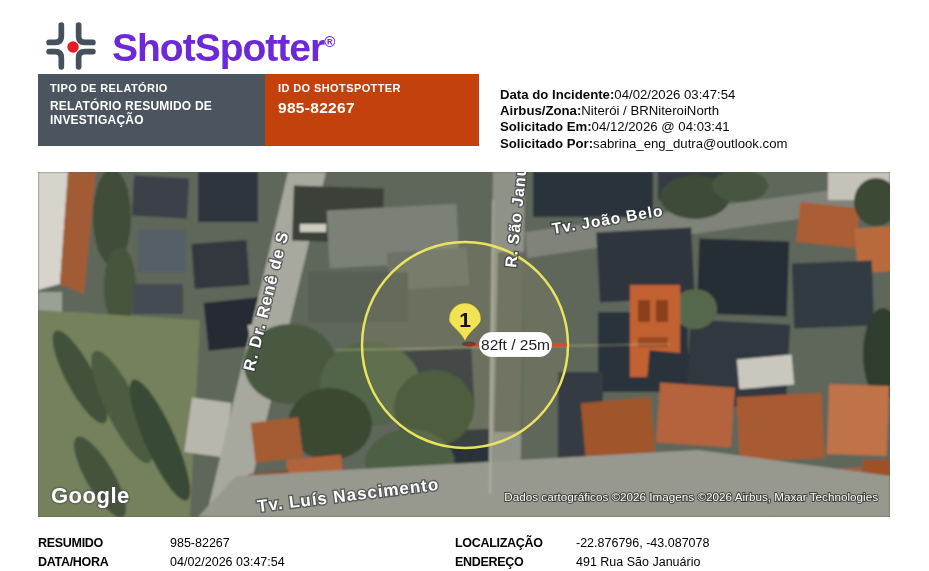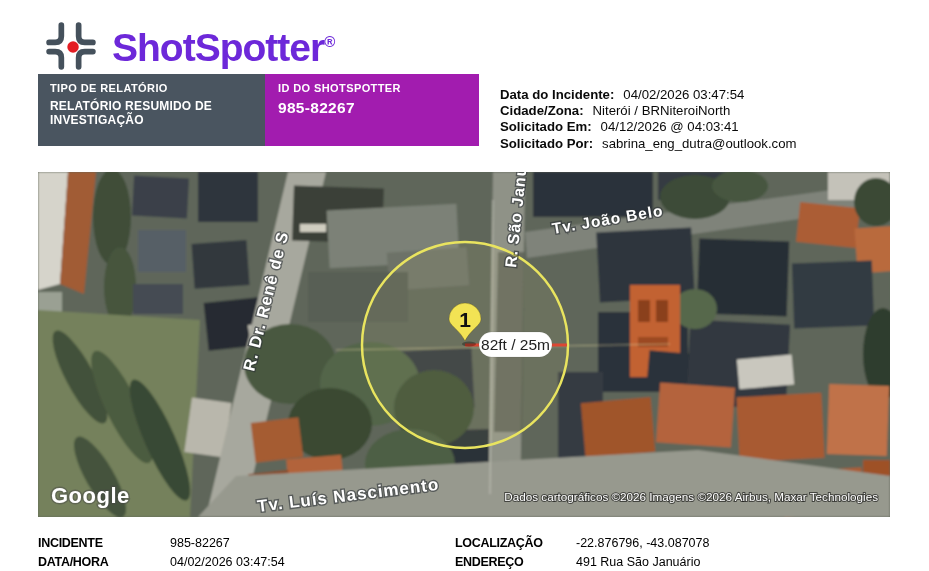--- a/index.html
+++ b/index.html
@@ -16,21 +16,21 @@
   .brand sup { font-size:15px; font-weight:bold; letter-spacing:0; }
   
   .bar { position:absolute; top:74px; height:72px; color:#fff; padding:8px 12px; }
   .bar-dark { left:38px; width:227px; background:#4a5560; }
   .bar-red  { left:265px; width:214px; background:#ef0000; padding-left:13px; }
   .bar-label { font-size:11px; font-weight:bold; letter-spacing:.4px; margin-bottom:5px; }
   .bar-title { font-size:12px; font-weight:bold; line-height:1.18; letter-spacing:.2px; }
   .bar-id    { font-size:15.5px; font-weight:bold; letter-spacing:.3px; }
   
   .details { position:absolute; left:500px; top:87px; font-size:13.2px; line-height:16.2px; color:#0a0a0a; }
-  .details .b { font-weight:bold; margin-right:9px;text-align:right; }
+  .details .b { font-weight:bold; margin-right:0;text-align:right; }
   
   .map { position:absolute; left:38px; top:172px; width:852px; height:345px; overflow:hidden; background:#5f665a; }
   .map svg { display:block; }
   .street-label { fill:#ffffff; font-weight:bold; paint-order:stroke; stroke:rgba(45,50,55,.6);
                   stroke-width:2.8px; letter-spacing:1px; }
   
   .footer { position:absolute; left:0; top:533px; width:929px; font-size:12.5px; color:#000; }
   .f-item { position:absolute; white-space:nowrap; }
   .f-label { font-weight:bold; letter-spacing:-0.3px; }
 </style>
@@ -45,28 +45,28 @@
     <path d="M34,48 L34,39 Q34,33 40,33 L48,33"></path>
   </g>
   <circle cx="28.5" cy="28.5" r="5.6" fill="#e41c23"></circle>
 </svg>
 <div class="brand"><span>ShotSpotter</span><sup>®</sup></div>
 
 <div class="bar bar-dark" style="background-color: rgb(74, 85, 96);">
   <div class="bar-label">TIPO DE RELATÓRIO</div>
   <div class="bar-title">RELATÓRIO RESUMIDO DE INVESTIGAÇÃO</div>
 </div>
-<div class="bar bar-red" style="background-color: #a21caf;">
+<div class="bar bar-red" style="background-color: #c2410c;">
   <div class="bar-label">ID DO SHOTSPOTTER</div>
   <div class="bar-id">985-82267</div>
 </div>
 
 <div class="details">
   <div><span class="b">Data do Incidente:</span><span>04/02/2026 03:47:54</span></div>
-  <div><span class="b">Cidade/Zona:</span><span>Niterói / BRNiteroiNorth</span></div>
+  <div><span class="b">Airbus/Zona:</span><span>Niterói / BRNiteroiNorth</span></div>
   <div><span class="b">Solicitado Em:</span><span>04/12/2026 @ 04:03:41</span></div>
   <div><span class="b">Solicitado Por:</span><span>sabrina_eng_dutra@outlook.com</span></div>
 </div>
 
 <div class="map">
 <svg width="852" height="345" viewBox="0 0 852 345">
   <defs>
     <filter id="soft" x="-5%" y="-5%" width="110%" height="110%">
           <feGaussianBlur stdDeviation="0.8"></feGaussianBlur>
         </filter>
@@ -172,21 +172,21 @@
   <text class="street-label" font-size="16" transform="translate(478,96) rotate(-84)">R. São Janu</text>
   <text class="street-label" font-size="15.5" transform="translate(515,62) rotate(-9.5)">Tv. João Belo</text>
   <text class="street-label" font-size="17" letter-spacing="2" transform="translate(220,340) rotate(-7)">Tv. Luís Nascimento</text>
 
   <text x="13" y="331" font-size="22" font-weight="600" fill="#ffffff" letter-spacing="0.5" paint-order="stroke" stroke="rgba(70,70,70,0.45)" stroke-width="3">Google</text>
   <text x="840" y="329" text-anchor="end" font-size="11.7" fill="#ffffff" paint-order="stroke" stroke="rgba(0,0,0,0.55)" stroke-width="2">Dados cartográficos ©2026 Imagens ©2026 Airbus, Maxar Technologies</text>
 </svg>
 </div>
 
 <div class="footer">
-  <div class="f-item f-label" style="left:38px;  top:3px;">INCIDENTE</div>
+  <div class="f-item f-label" style="left:38px;  top:3px;">RESUMIDO</div>
   <div class="f-item" style="left:170px; top:3px;">985-82267</div>
   <div class="f-item f-label" style="left:38px;  top:22px;">DATA/HORA</div>
   <div class="f-item" style="left:170px; top:22px;">04/02/2026 03:47:54</div>
   <div class="f-item f-label" style="left:455px; top:3px;">LOCALIZAÇÃO</div>
   <div class="f-item" style="left:576px; top:3px;">-22.876796, -43.087078</div>
   <div class="f-item f-label" style="left:455px; top:22px;">ENDEREÇO</div>
   <div class="f-item" style="left:576px; top:22px;">491 Rua São Januário</div>
 </div>
 
 </body></html>

